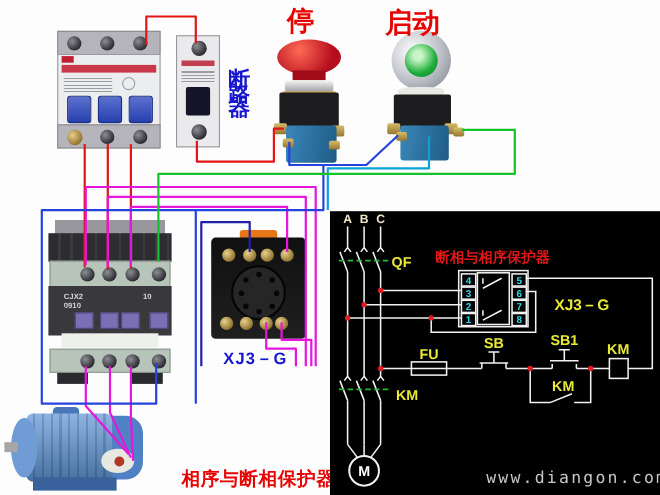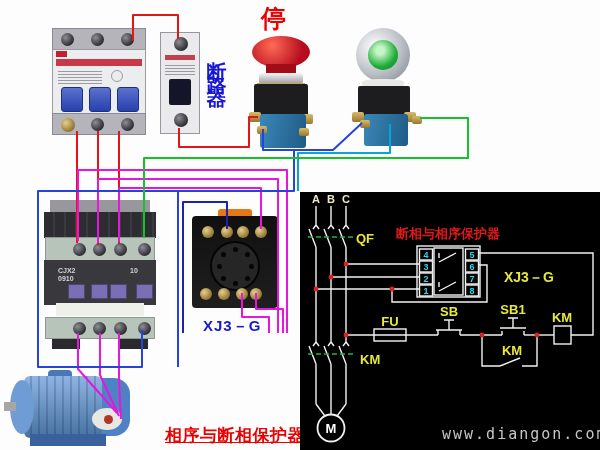--- a/index.html
+++ b/index.html
@@ -91,21 +91,21 @@
   .mbase{left:26px;top:66px;width:76px;height:12px;background:#39619c;}
   .mterm{left:88px;top:40px;width:30px;height:22px;border-radius:50%;background:#e8e8e2;}
   .mtdot{left:100px;top:47px;width:9px;height:9px;border-radius:50%;background:#b23528;}
   
   .redlab{position:absolute;color:#e80202;font-weight:900;}
   .bluelab{position:absolute;color:#1717cf;font-weight:900;}
   #lbl-breaker{left:204px;top:46px;font-size:20px;writing-mode:vertical-rl;letter-spacing:13px;}
   #lbl-stop{left:261px;top:2px;font-size:25px;}
   #lbl-start{left:350px;top:4px;font-size:25px;}
   #lbl-xj3{left:203px;top:317px;font-size:15px;letter-spacing:1px;}
-  #lbl-caption{left:165px;top:424px;font-size:17px;letter-spacing:0.5px;text-decoration:underline;}
+  #lbl-caption{left:165px;top:424px;font-size:17px;letter-spacing:0.5px;}
   
   #panel{left:300px;top:192px;width:300px;height:258px;background:#000;}
   #wires{left:0;top:0;width:600px;height:450px;pointer-events:none;z-index:5;}
 </style>
 </head>
 <body>
 
 <div id="stage">
 
   <div id="breaker3" class="abs">
@@ -225,20 +225,21 @@
     <div class="abs mbody"></div>
     <div class="abs mfins"></div>
     <div class="abs mcap"></div>
     <div class="abs mshaft"></div>
     <div class="abs mbase"></div>
     <div class="abs mterm"></div>
     <div class="abs mtdot"></div>
   </div>
 
   <div id="lbl-stop" class="redlab">停</div>
+  <div id="lbl-start" class="redlab">启动</div>
   <div id="lbl-breaker" class="bluelab">断路器</div>
   <div id="lbl-xj3" class="bluelab">XJ3－G</div>
   <div id="lbl-caption" class="redlab">相序与断相保护器</div>
 
   <div id="panel" class="abs">
     <svg width="300" height="258" viewBox="0 0 300 258">
       <g stroke="#f2f2f2" stroke-width="1.4" fill="none">
 
         <path d="M16,14 V33 M13,37 L16,33 L19,37 M16,55 L9,37 M16,55 V150 M13,154 L16,150 L19,154 M16,172 L9,154 M16,172 V212"></path>
         <path d="M31,14 V33 M28,37 L31,33 L34,37 M31,55 L24,37 M31,55 V150 M28,154 L31,150 L34,154 M31,172 L24,154 M31,172 V212"></path>

